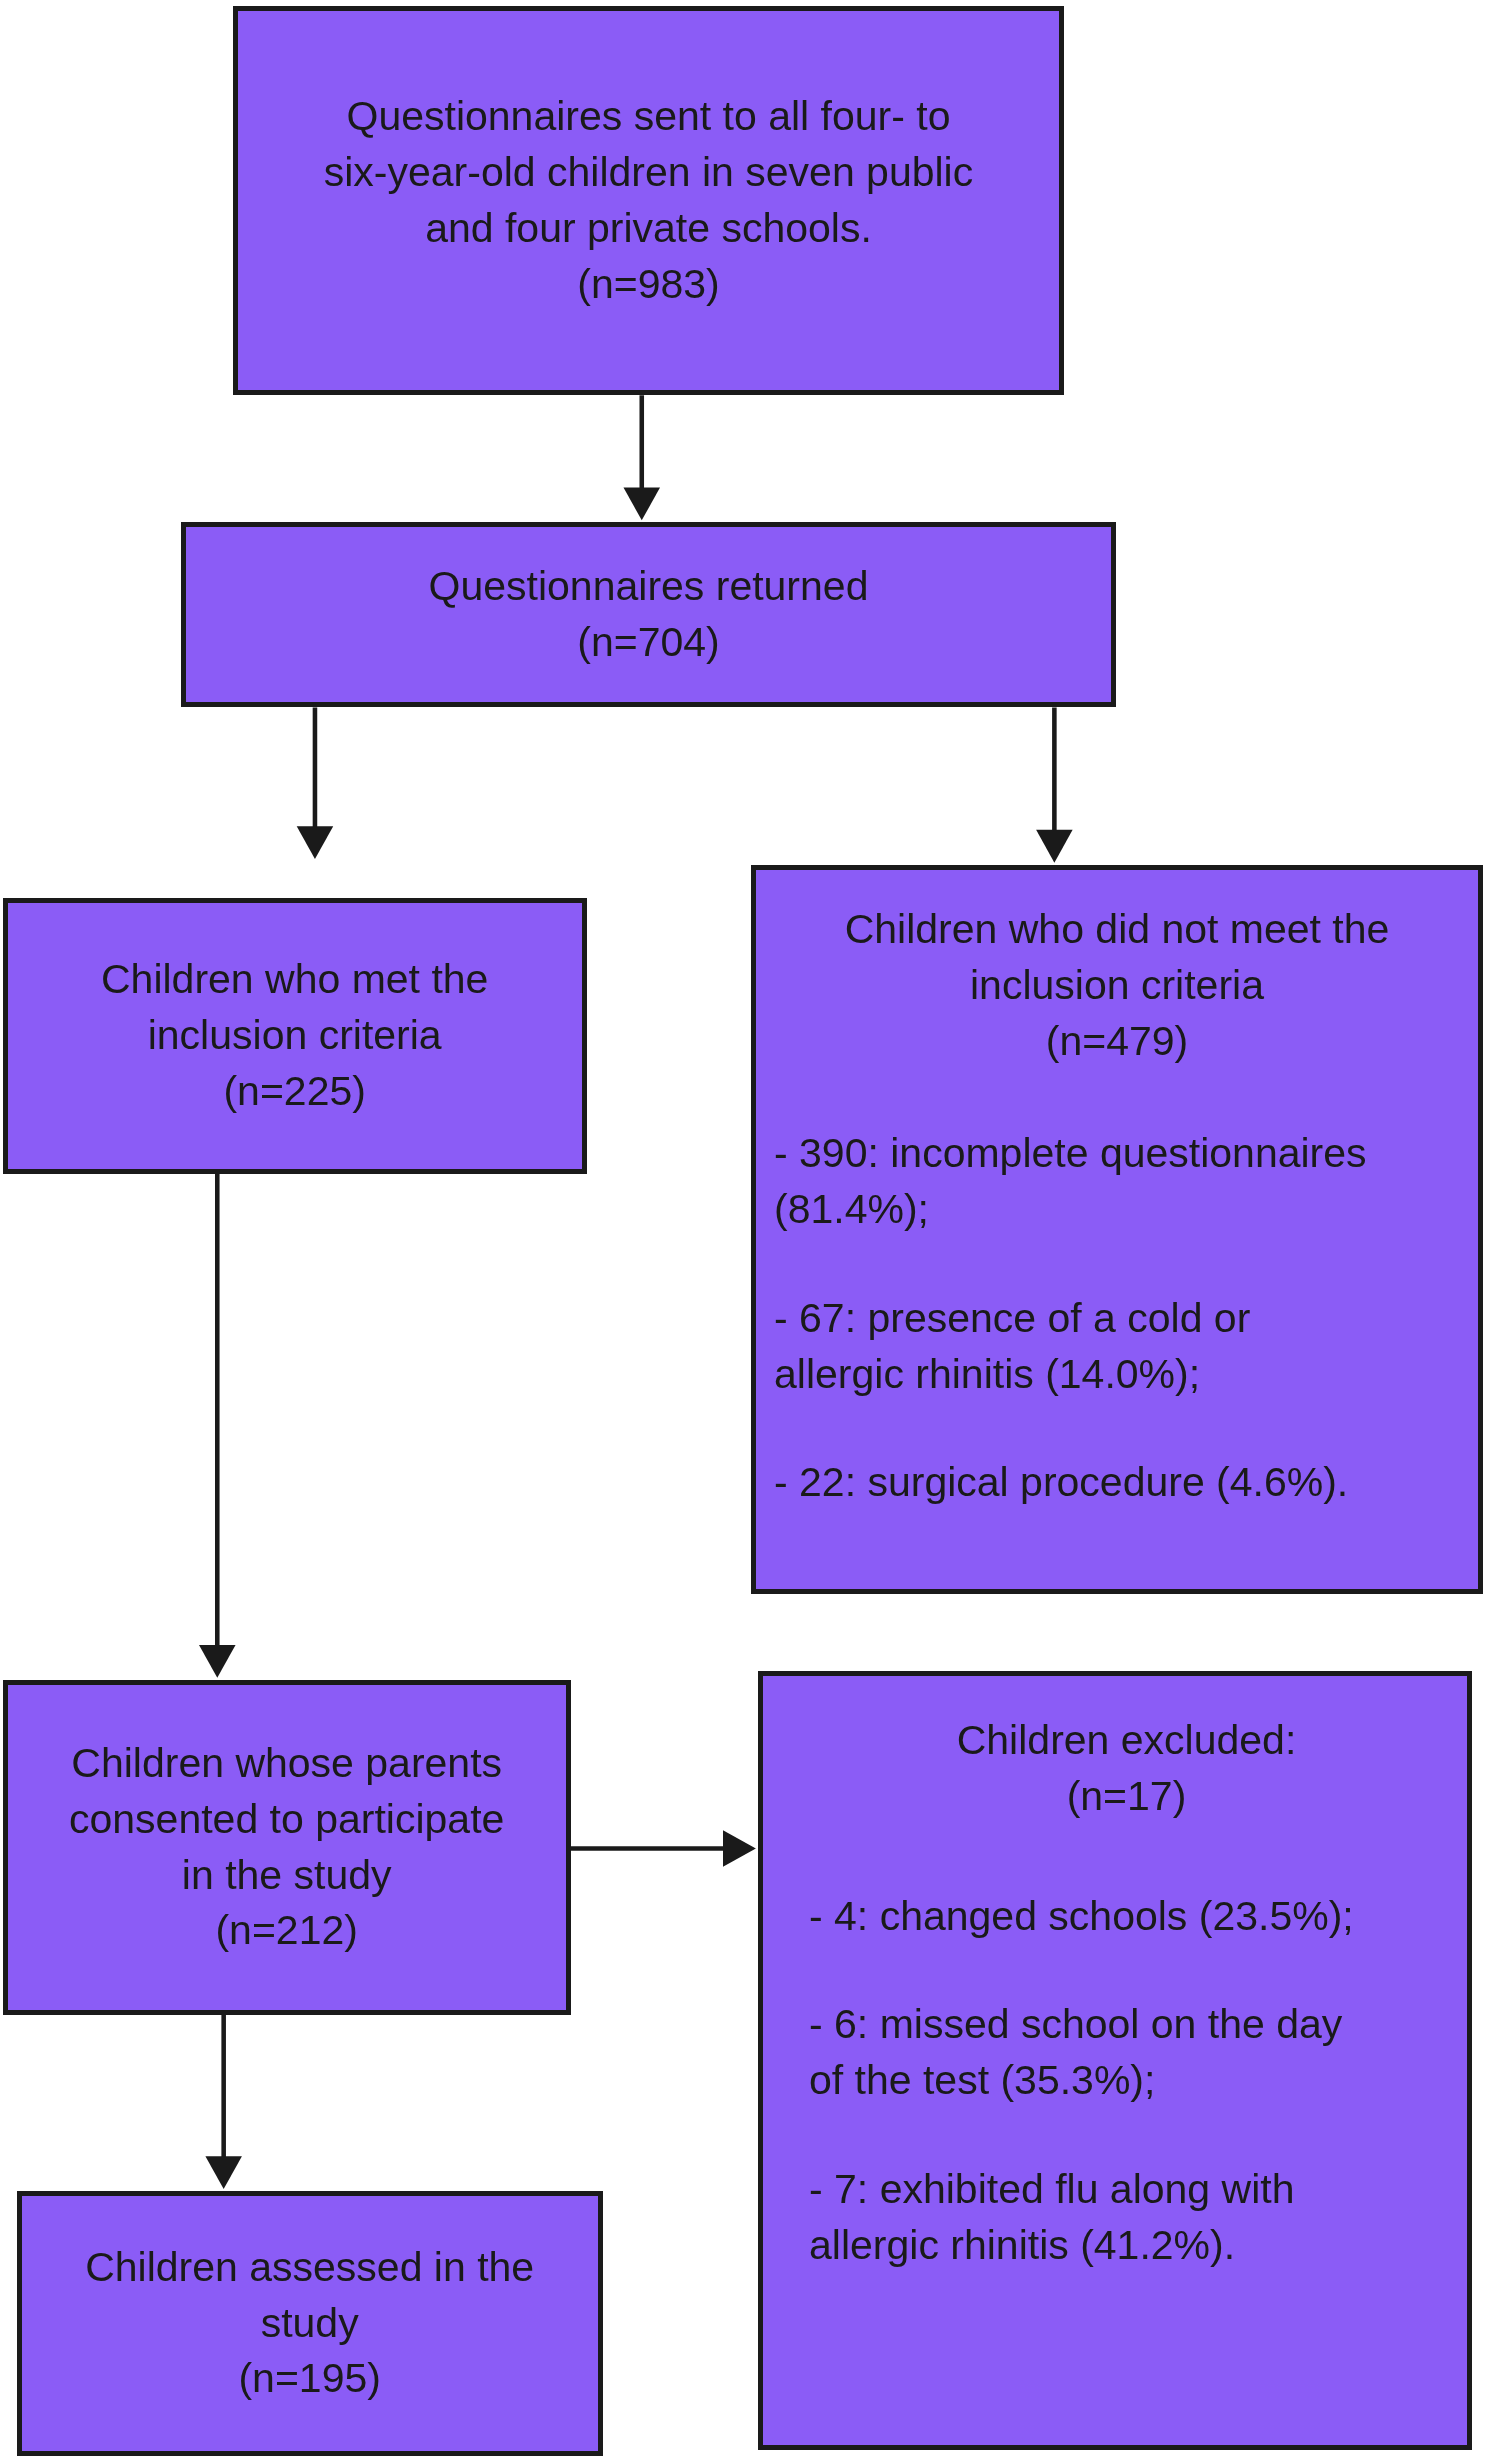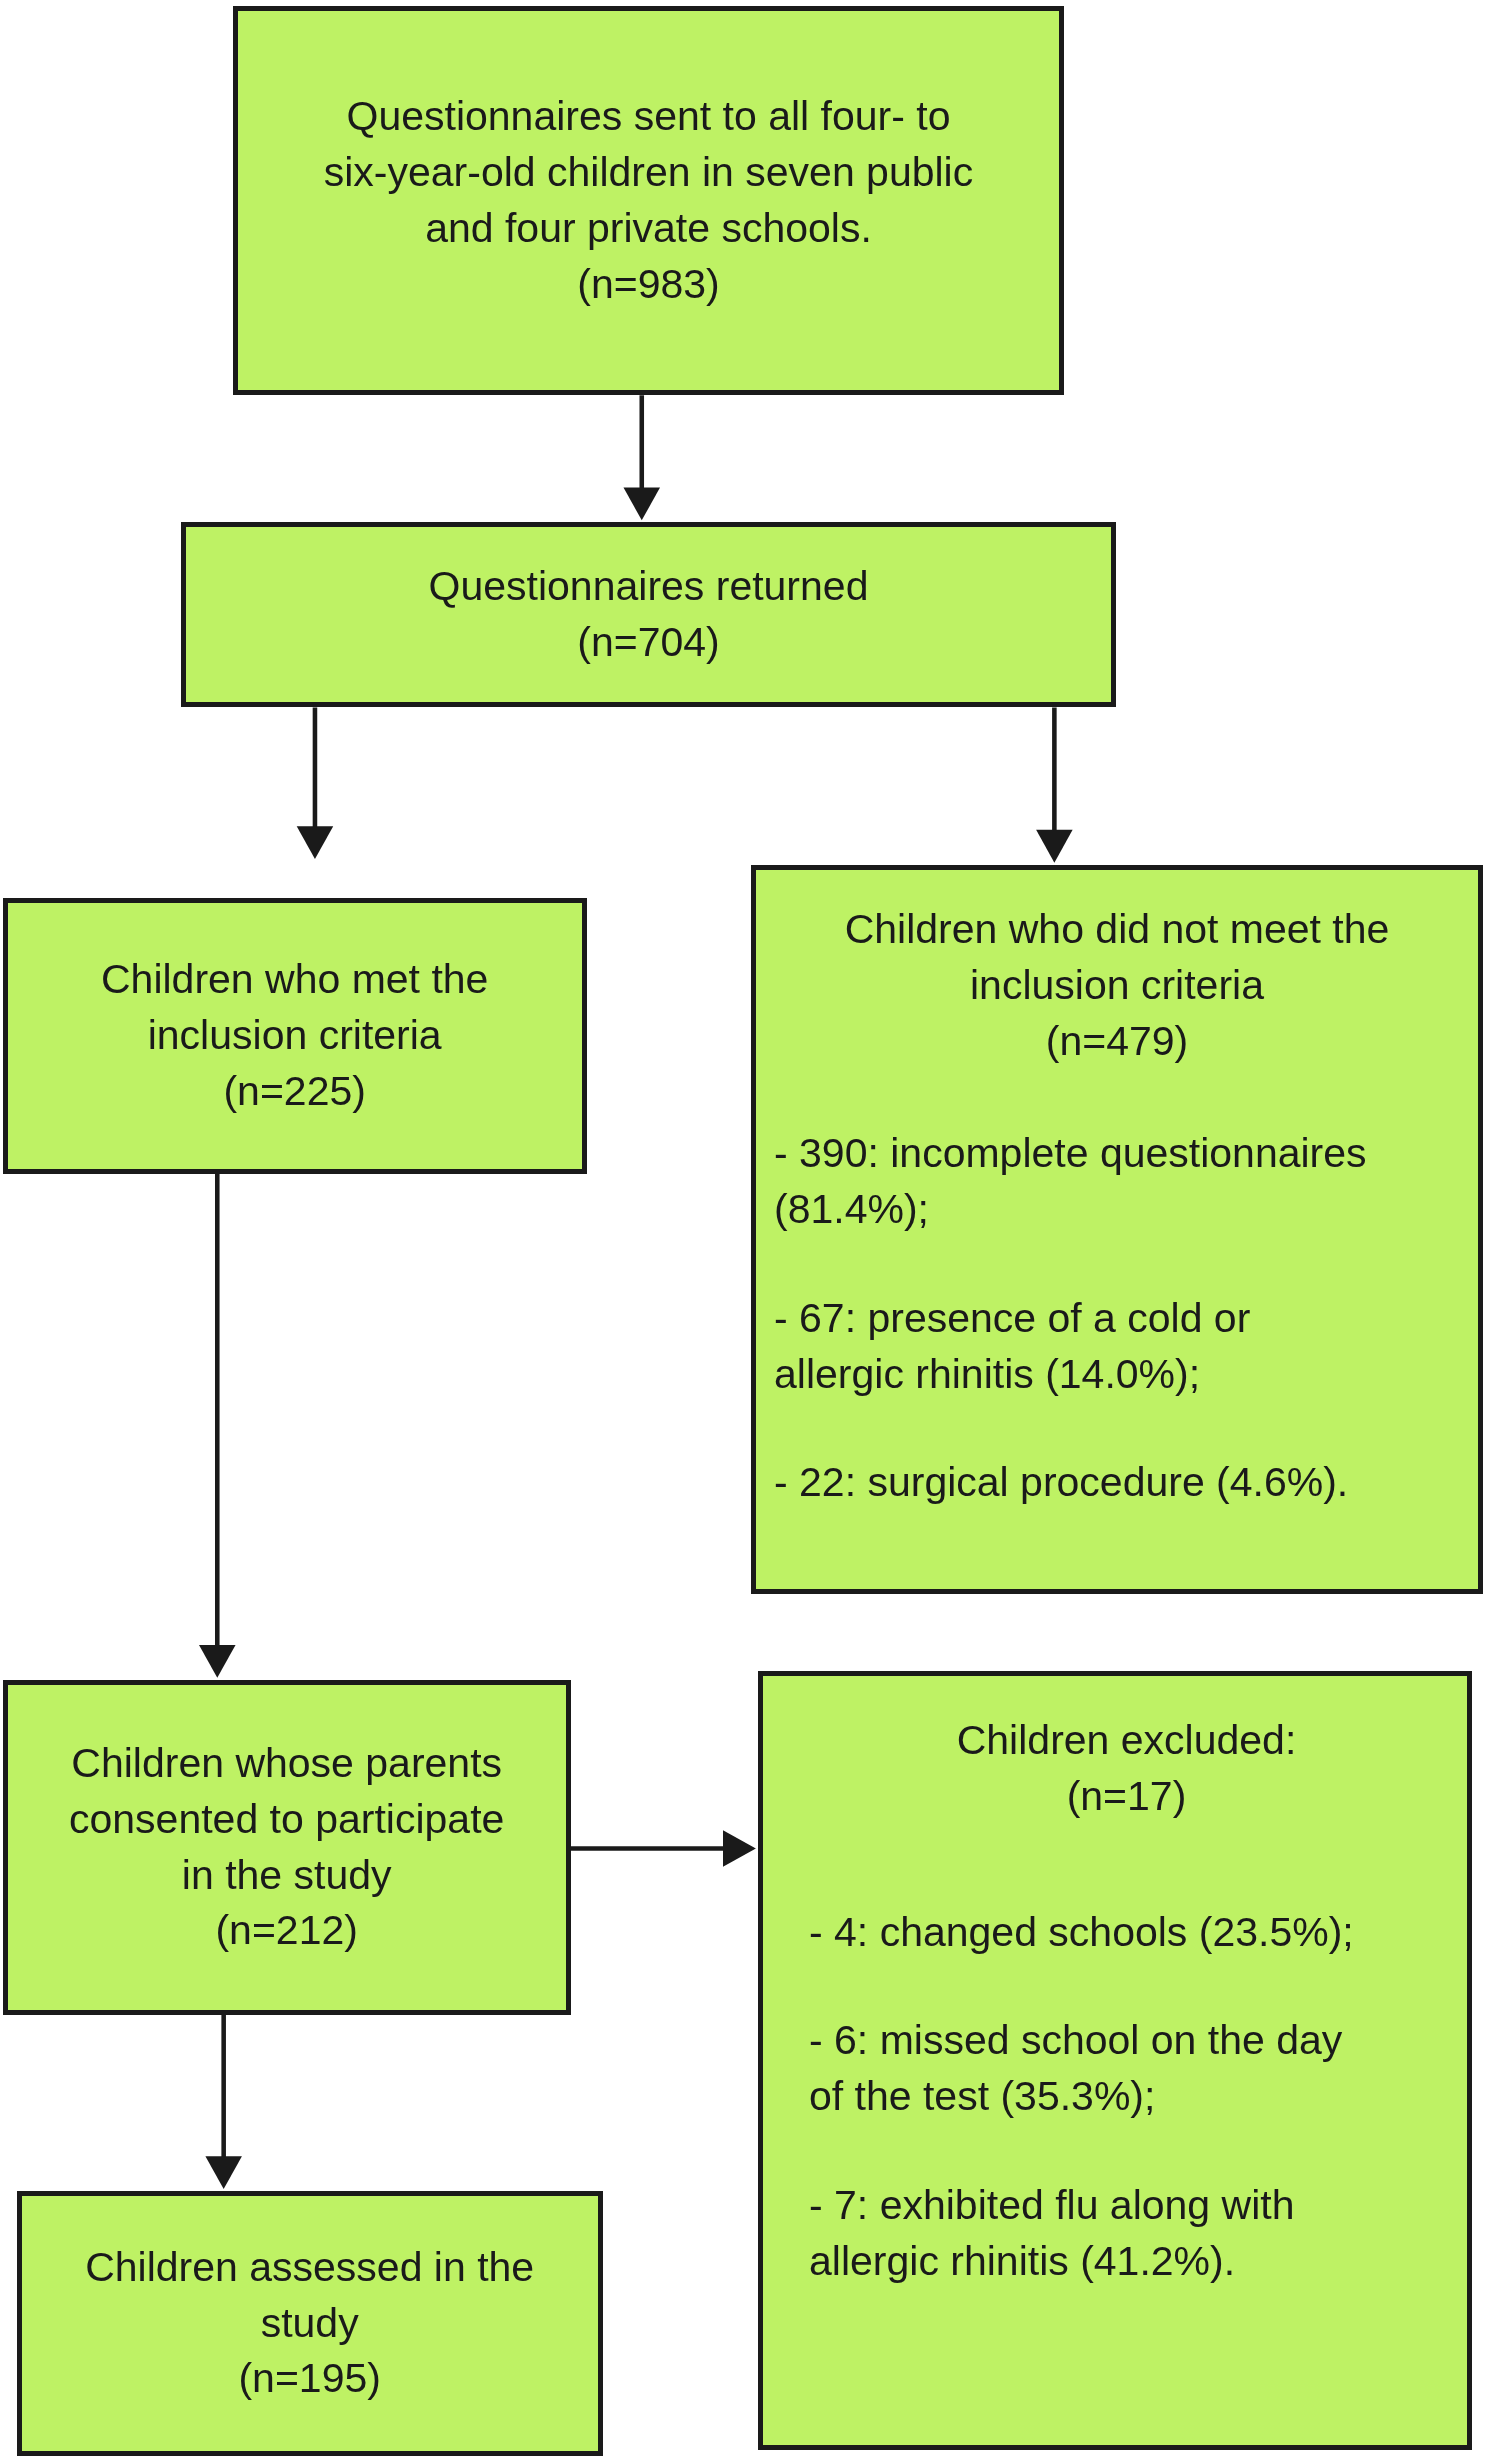--- a/index.html
+++ b/index.html
@@ -27,21 +27,21 @@
     stroke-width: 5;
   }
   .connectors polygon {
     fill: #1a1a1a;
     stroke: none;
   }
   .box {
     position: absolute;
     box-sizing: border-box;
     border: 5.5px solid #1a1a1a;
-    background: #bef264;
+    background: #8b5cf6;
     z-index: 2;
     display: flex;
     flex-direction: column;
     justify-content: center;
     align-items: center;
   }
   .box .txt {
     font-size: 41px;
     line-height: 1.36;
     text-align: center;
@@ -68,21 +68,21 @@
     margin: 0 0 53px 0;
   }
   .box.detail .bullet:last-child { margin-bottom: 0; }
 
   #box-sent      { left: 233px;  top: 6.4px;    width: 831px;  height: 389px; }
   #box-returned  { left: 181px;  top: 522px;  width: 935px; height: 185px; }
   #box-met       { left: 2.7px;    top: 898px;  width: 584px;  height: 276px; }
   #box-notmet    { left: 751px;  top: 865px;  width: 732px;  height: 729px; padding: 32px 18px 18px 18px; }
   #box-notmet .heading { margin-bottom: 57px; }
   #box-consented { left: 2.7px;    top: 1680px; width: 568px;  height: 335px; }
-  #box-excluded  { left: 758px;  top: 1671px; width: 714px;  height: 779px; padding: 37px 23px 18px 46px; gap: 16px; }
+  #box-excluded  { left: 758px;  top: 1671px; width: 714px;  height: 779px; padding: 37px 23px 18px 46px; }
   #box-excluded .heading { margin-bottom: 64px; }
   #box-assessed  { left: 2.7px;    top: 2191px; width: 586px;  height: 265px; margin-left: 14px; }
 </style>
 </head>
 <body>
 
 <div class="canvas">
 
   <svg class="connectors" width="1509" height="2462" viewBox="0 0 1653 2697" aria-hidden="true">
     <g>

